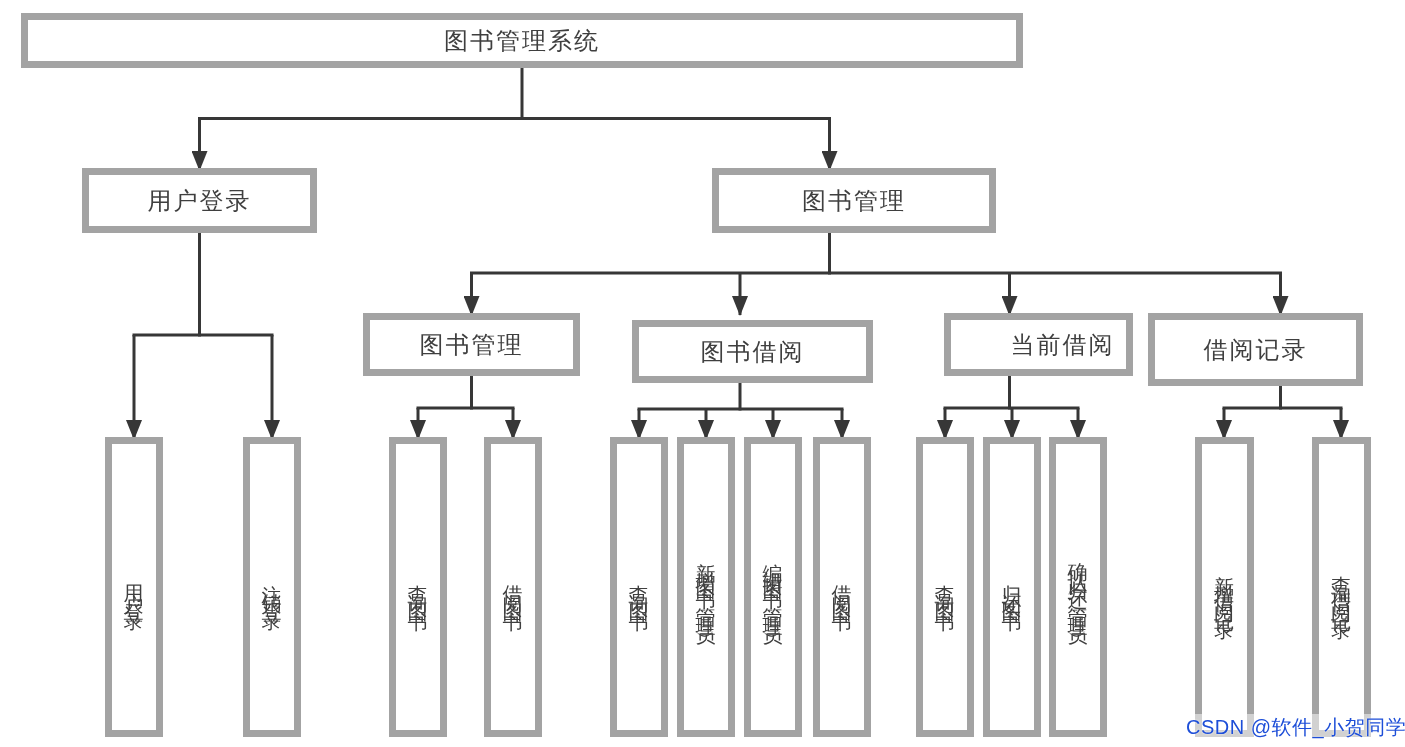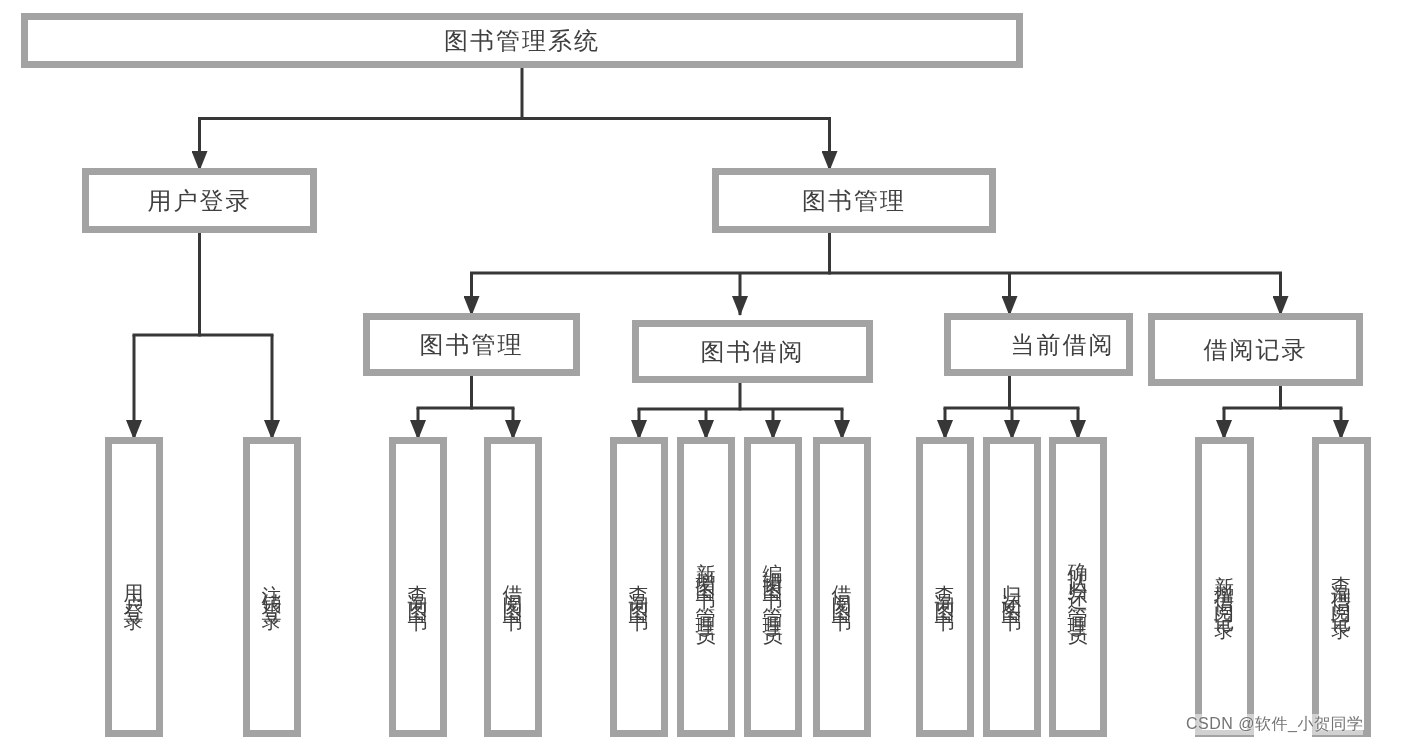--- a/index.html
+++ b/index.html
@@ -42,23 +42,23 @@
     text-orientation: mixed;
     font-size: 20px;
     line-height: 1;
     letter-spacing: 9px;
     white-space: nowrap;
   }
   .watermark {
     position: absolute;
     left: 1186px;
     top: 714px;
-    font-size: 16px;
+    font-size: 20px;
     letter-spacing: 0.5px;
-    color: #737373;
+    color: #1d4ed8;
     background: rgba(255, 255, 255, 0.5);
     text-shadow: 0 0 2px #ffffff;
     white-space: nowrap;
     z-index: 5;
   }
 </style>
 </head>
 <body>
 
 <div class="canvas">

